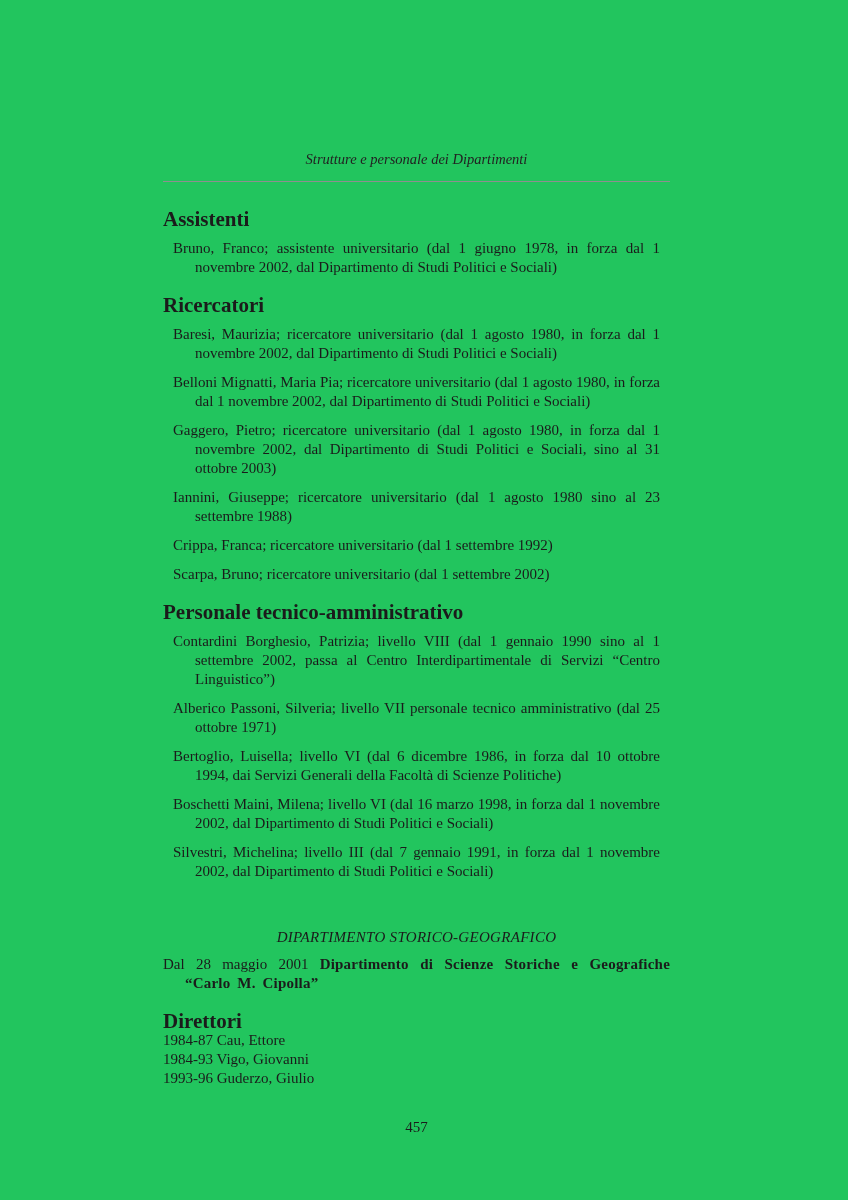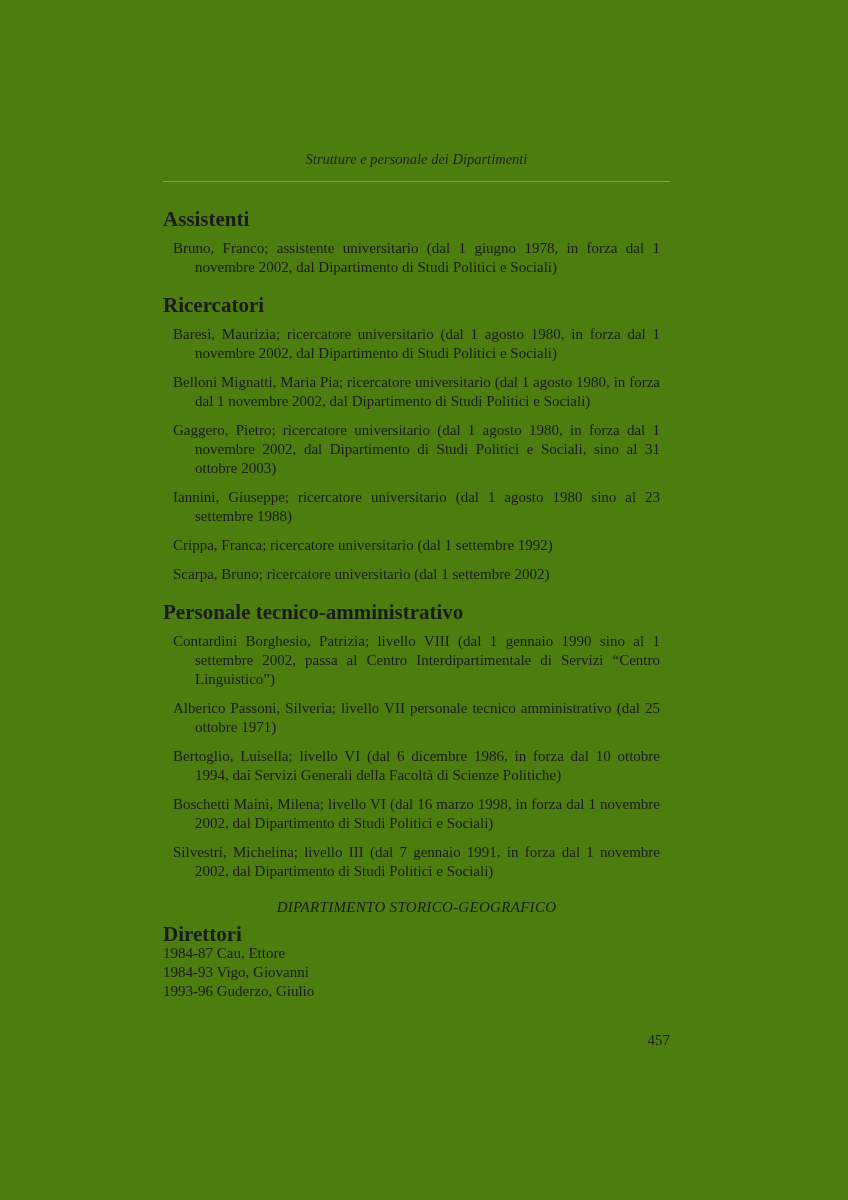--- a/index.html
+++ b/index.html
@@ -4,21 +4,21 @@
 <style>
   html, body {
     margin: 0;
     padding: 0;
     background: #ffffff;
   }
   .page {
     position: relative;
     width: 848px;
     height: 1200px;
-    background: #4d7c0f;
+    background: #22c55e;
     overflow: hidden;
     font-family: "Liberation Serif", "DejaVu Serif", serif;
     color: #1b1b1b;
   }
   .content {
     position: absolute;
     left: 163px;
     top: 151px;
     width: 507px;
     font-size: 15px;
@@ -41,41 +41,41 @@
     line-height: 19px;
     margin: 0;
   }
   .entry {
     margin: 10px;
     padding-left: 22px;
     text-indent: -22px;
     text-align: justify;
   }
   .dept-title {
-    margin-top: 17px;
+    margin-top: 47px;
     margin-bottom: 8px;
     text-align: center;
     font-style: italic;
     font-size: 15px;
     letter-spacing: 0.3px;
   }
   .plain-line { margin: 0; }
   .dept-line2 {
     margin: 0;
     padding-left: 22px;
     text-indent: -22px;
     text-align: justify;
     word-spacing: 3px;
   }
   .dept-line2 .bold { font-weight: bold; letter-spacing: 0.2px; }
-  .directors { }
+  .directors { margin-top: 19px; }
   .director-line { margin: 0; font-family: Liberation Serif, serif; }
   .page-number {
     margin-top: 30px;
-    text-align: right;
+    text-align: center;
     font-size: 15px;
   }
 </style>
 </head>
 <body>
 
 <div class="page">
   <div class="content">
 
     <div class="running-head">Strutture e personale dei Dipartimenti</div>
@@ -99,20 +99,21 @@
       <p class="section-heading">Personale tecnico-amministrativo</p>
       <p class="entry">Contardini Borghesio, Patrizia; livello VIII (dal 1 gennaio 1990 sino al 1 settembre 2002, passa al Centro Interdipartimentale di Servizi “Centro Linguistico”)</p>
       <p class="entry">Alberico Passoni, Silveria; livello VII personale tecnico amministrativo (dal 25 ottobre 1971)</p>
       <p class="entry">Bertoglio, Luisella; livello VI (dal 6 dicembre 1986, in forza dal 10 ottobre 1994, dai Servizi Generali della Facoltà di Scienze Politiche)</p>
       <p class="entry">Boschetti Maini, Milena; livello VI (dal 16 marzo 1998, in forza dal 1 novembre 2002, dal Dipartimento di Studi Politici e Sociali)</p>
       <p class="entry">Silvestri, Michelina; livello III (dal 7 gennaio 1991, in forza dal 1 novembre 2002, dal Dipartimento di Studi Politici e Sociali)</p>
     </div>
 
     <div>
       <p class="dept-title">DIPARTIMENTO STORICO-GEOGRAFICO</p>
+      <p class="dept-line2"><span>Dal 28 maggio 2001 </span><span class="bold">Dipartimento di Scienze Storiche e Geografiche “Carlo M. Cipolla”</span></p>
     </div>
 
     <div class="directors">
       <p class="section-heading">Direttori</p>
       <p class="director-line">1984-87 Cau, Ettore</p>
       <p class="director-line">1984-93 Vigo, Giovanni</p>
       <p class="director-line">1993-96 Guderzo, Giulio</p>
     </div>
 
     <p class="page-number">457</p>

